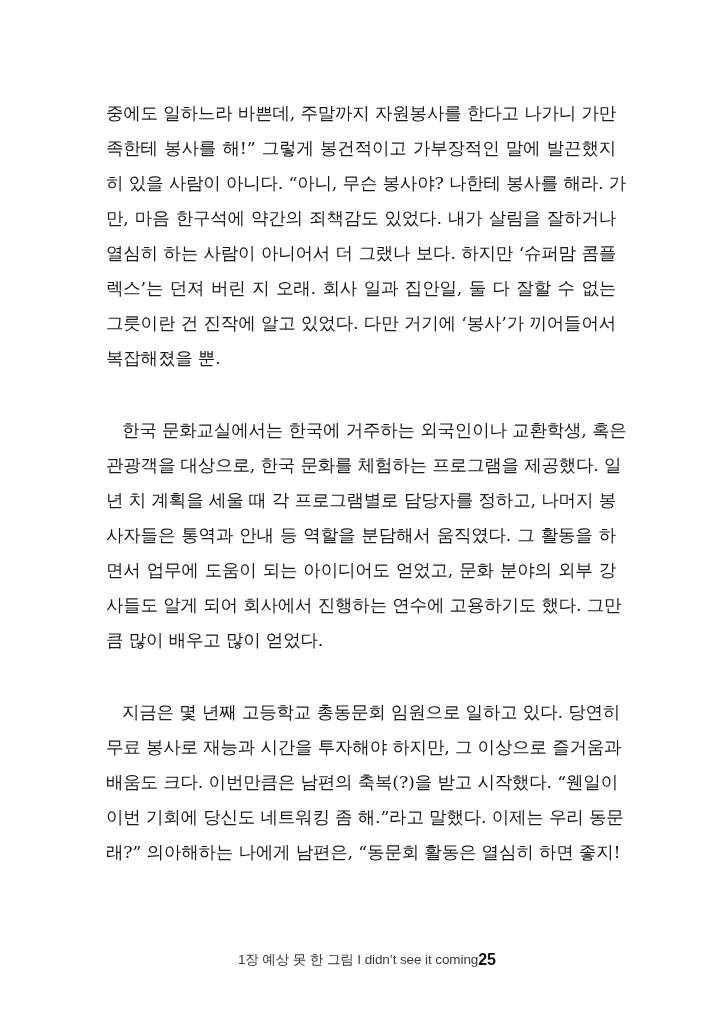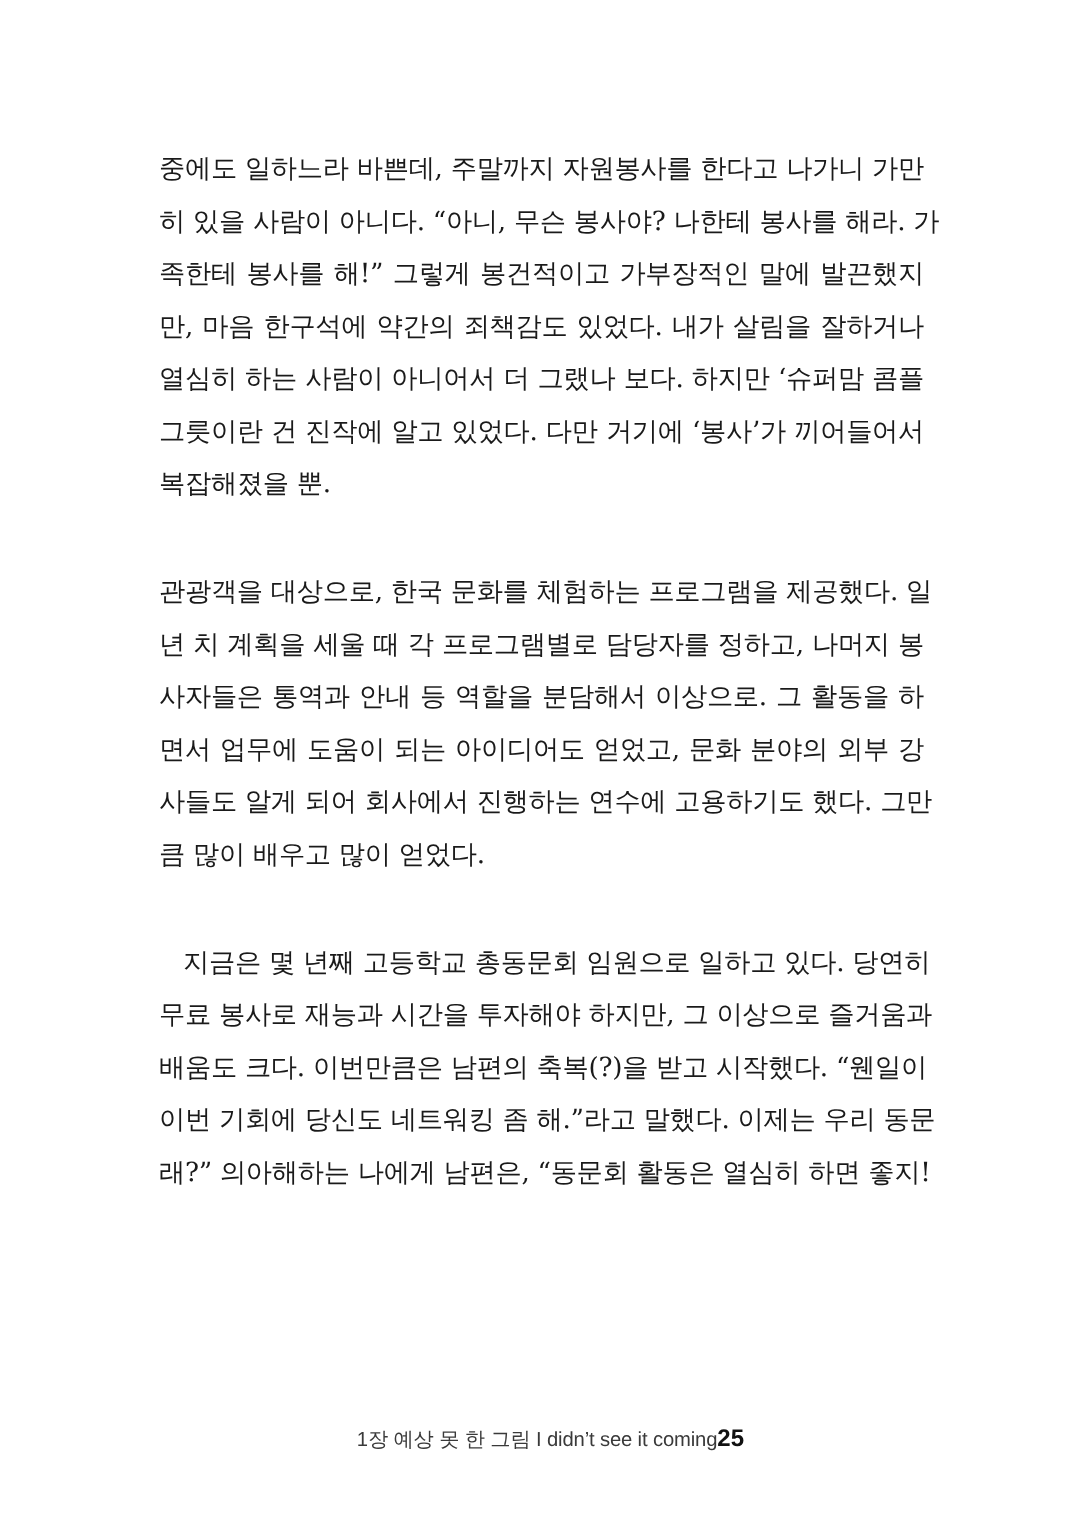--- a/index.html
+++ b/index.html
@@ -74,32 +74,34 @@
   </style>
 </head>
 <body>
 
 <div class="page">
 
   <div class="body-text">
 
     <div class="para">
       <span class="line">중에도 일하느라 바쁜데, 주말까지 자원봉사를 한다고 나가니 가만</span>
+      <span class="line">족한테 봉사를 해!” 그렇게 봉건적이고 가부장적인 말에 발끈했지</span>
       <span class="line">히 있을 사람이 아니다. “아니, 무슨 봉사야? 나한테 봉사를 해라. 가</span>
-      <span class="line">족한테 봉사를 해!” 그렇게 봉건적이고 가부장적인 말에 발끈했지</span>
       <span class="line">만, 마음 한구석에 약간의 죄책감도 있었다. 내가 살림을 잘하거나</span>
       <span class="line">열심히 하는 사람이 아니어서 더 그랬나 보다. 하지만 ‘슈퍼맘 콤플</span>
+      <span class="line">렉스’는 던져 버린 지 오래. 회사 일과 집안일, 둘 다 잘할 수 없는</span>
       <span class="line">그릇이란 건 진작에 알고 있었다. 다만 거기에 ‘봉사’가 끼어들어서</span>
       <span class="line last">복잡해졌을 뿐.</span>
     </div>
 
     <div class="para">
+      <span class="line indent">한국 문화교실에서는 한국에 거주하는 외국인이나 교환학생, 혹은</span>
       <span class="line">관광객을 대상으로, 한국 문화를 체험하는 프로그램을 제공했다. 일</span>
       <span class="line">년 치 계획을 세울 때 각 프로그램별로 담당자를 정하고, 나머지 봉</span>
-      <span class="line">사자들은 통역과 안내 등 역할을 분담해서 이상으로. 그 활동을 하</span>
+      <span class="line">사자들은 통역과 안내 등 역할을 분담해서 움직였다. 그 활동을 하</span>
       <span class="line">면서 업무에 도움이 되는 아이디어도 얻었고, 문화 분야의 외부 강</span>
       <span class="line">사들도 알게 되어 회사에서 진행하는 연수에 고용하기도 했다. 그만</span>
       <span class="line last">큼 많이 배우고 많이 얻었다.</span>
     </div>
 
     <div class="para">
       <span class="line indent">지금은 몇 년째 고등학교 총동문회 임원으로 일하고 있다. 당연히</span>
       <span class="line">무료 봉사로 재능과 시간을 투자해야 하지만, 그 이상으로 즐거움과</span>
       <span class="line">배움도 크다. 이번만큼은 남편의 축복(?)을 받고 시작했다. “웬일이</span>
       <span class="line">이번 기회에 당신도 네트워킹 좀 해.”라고 말했다. 이제는 우리 동문</span>

